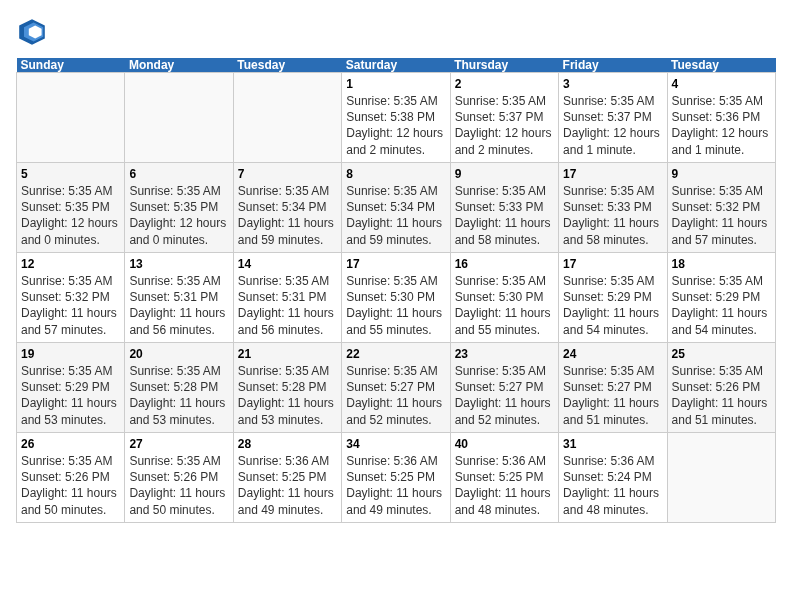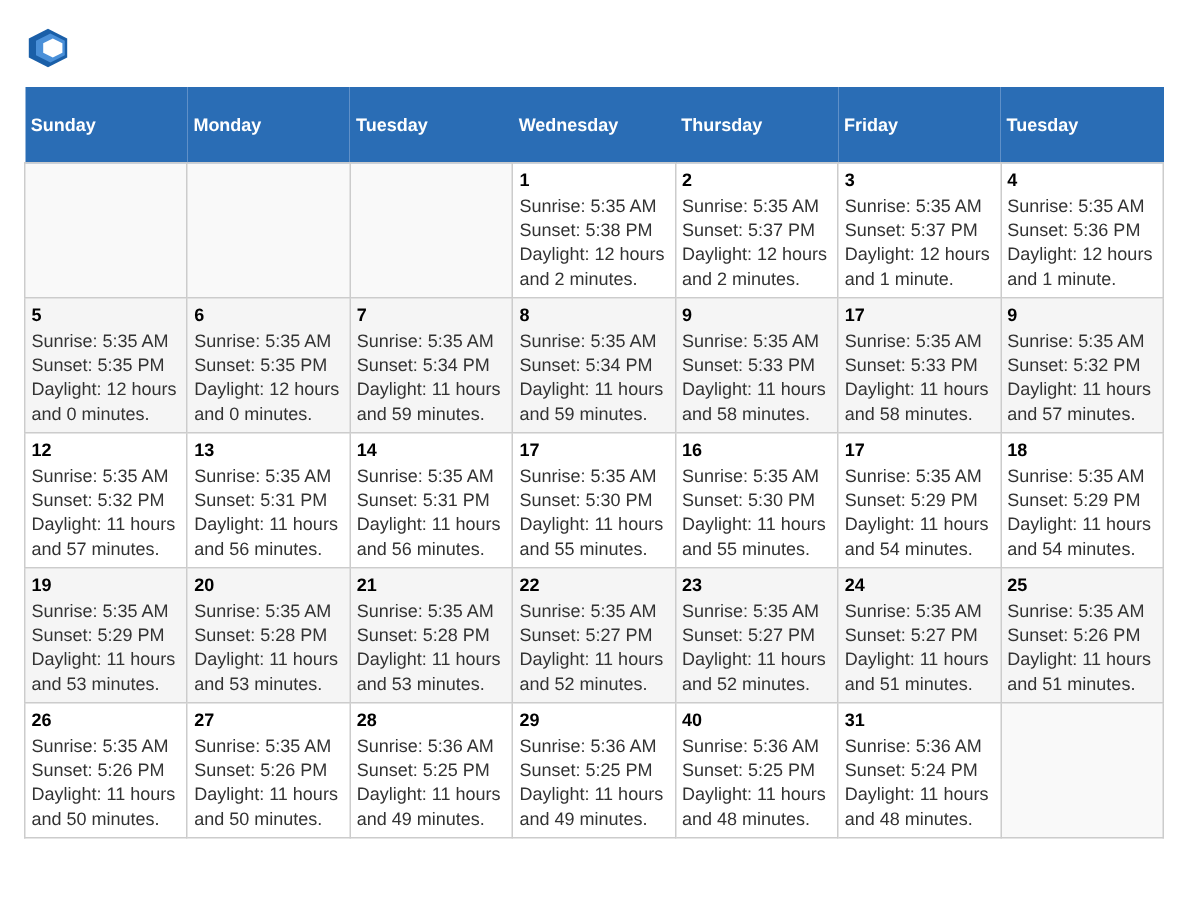--- a/index.html
+++ b/index.html
@@ -45,21 +45,21 @@
       color: #555;
     }
     table {
       width: 100%;
       border-collapse: collapse;
       font-size: 11px;
     }
     th {
       background-color: #2a6db5;
       color: #fff;
-      padding: 18px 4px;
+      padding: 0 4px;
       text-align: left;
       font-size: 12px;
       font-weight: bold;
     }
     td {
       border: 1px solid #ccc;
       padding: 4px;
       vertical-align: top;
       height: 90px;
       width: calc(100% / 7);
@@ -106,21 +106,21 @@
     <div class="location"></div>
   </div>
 </div>
 
 <table>
   <thead>
     <tr>
     <th>Sunday</th>
         <th>Monday</th>
         <th>Tuesday</th>
-        <th>Wednesday</th>
+        <th>Saturday</th>
         <th>Thursday</th>
         <th>Friday</th>
         <th>Tuesday</th>
       </tr>
   </thead>
   <tbody id="calendar-body">
   <tr>
         <td class="empty-cell"></td>
         <td class="empty-cell"></td>
         <td class="empty-cell"></td>
@@ -322,21 +322,21 @@
 and 50 minutes.</div>
         </td>
         <td>
           <span class="day-number">28</span>
           <div class="day-info" style="white-space: pre-line;">Sunrise: 5:36 AM
 Sunset: 5:25 PM
 Daylight: 11 hours
 and 49 minutes.</div>
         </td>
         <td>
-          <span class="day-number">29</span>
+          <span class="day-number">34</span>
           <div class="day-info" style="white-space: pre-line;">Sunrise: 5:36 AM
 Sunset: 5:25 PM
 Daylight: 11 hours
 and 49 minutes.</div>
         </td>
         <td>
           <span class="day-number">40</span>
           <div class="day-info" style="white-space: pre-line;">Sunrise: 5:36 AM
 Sunset: 5:25 PM
 Daylight: 11 hours

